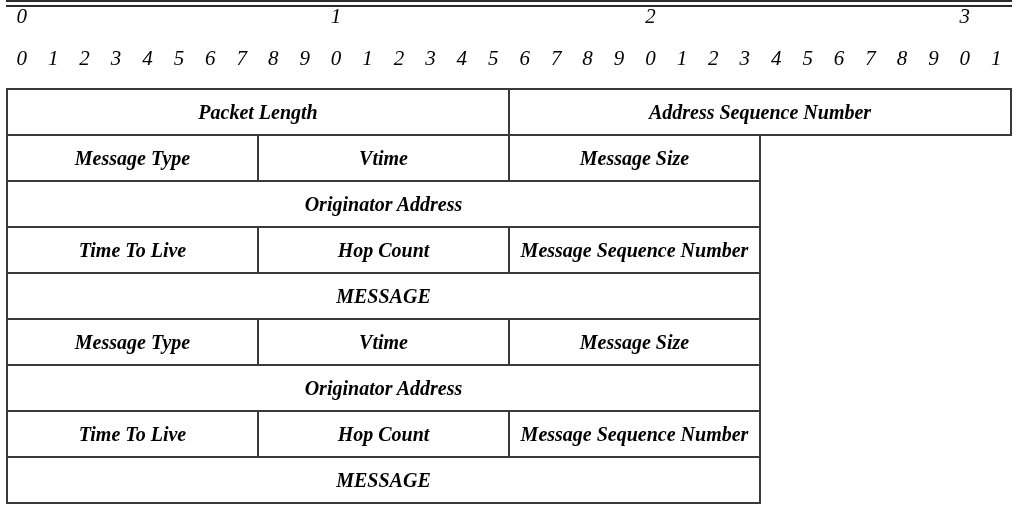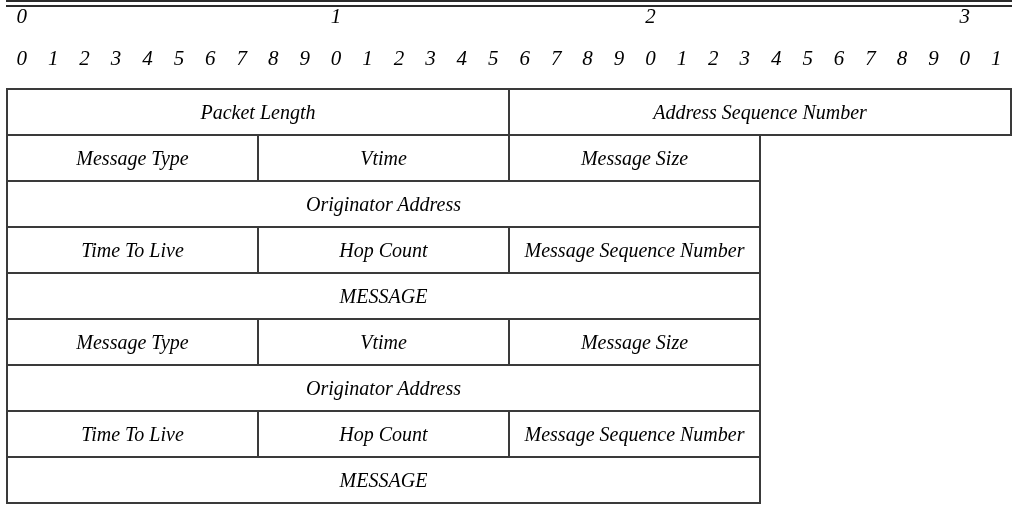--- a/index.html
+++ b/index.html
@@ -58,20 +58,21 @@
   }
 
   
   .packet-table {
     position: absolute;
     left: 6px;
     top: 88px;
     width: 1006px;
     border-collapse: collapse;
     table-layout: fixed;
+    font-weight: bold;
   }
   .packet-table td {
     border: 2px solid #3a3a3a;
     height: 44px;
     text-align: center;
     vertical-align: middle;
     font-style: italic;
     font-size: 20px;
     padding: 0 4px;
     white-space: nowrap;

